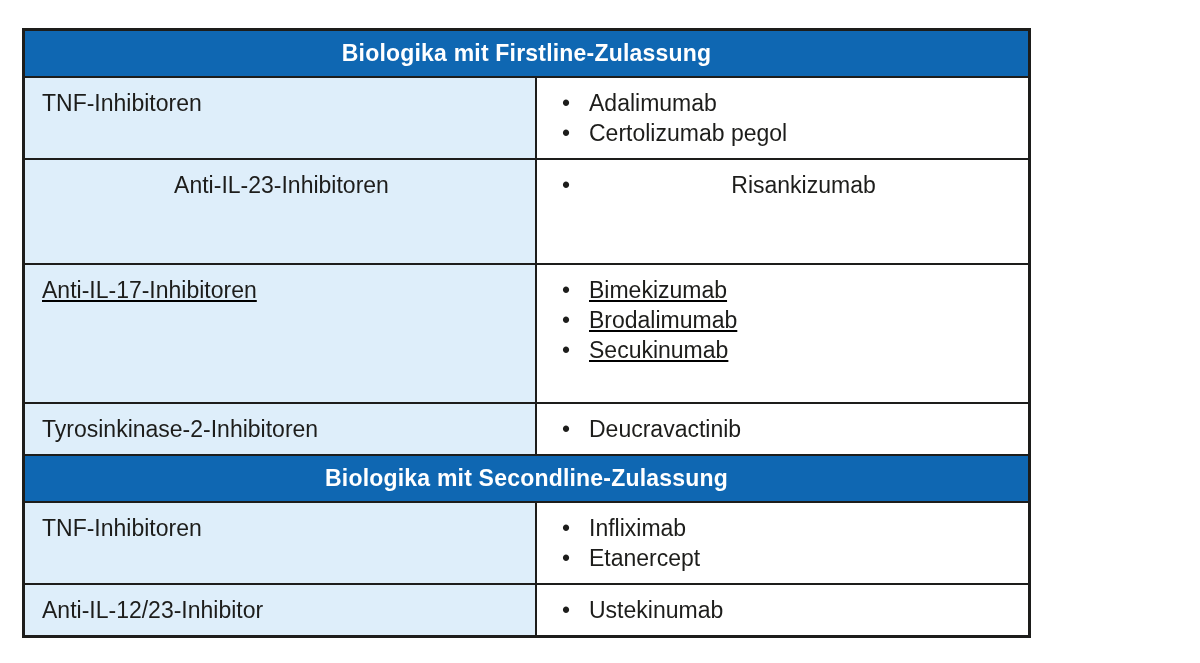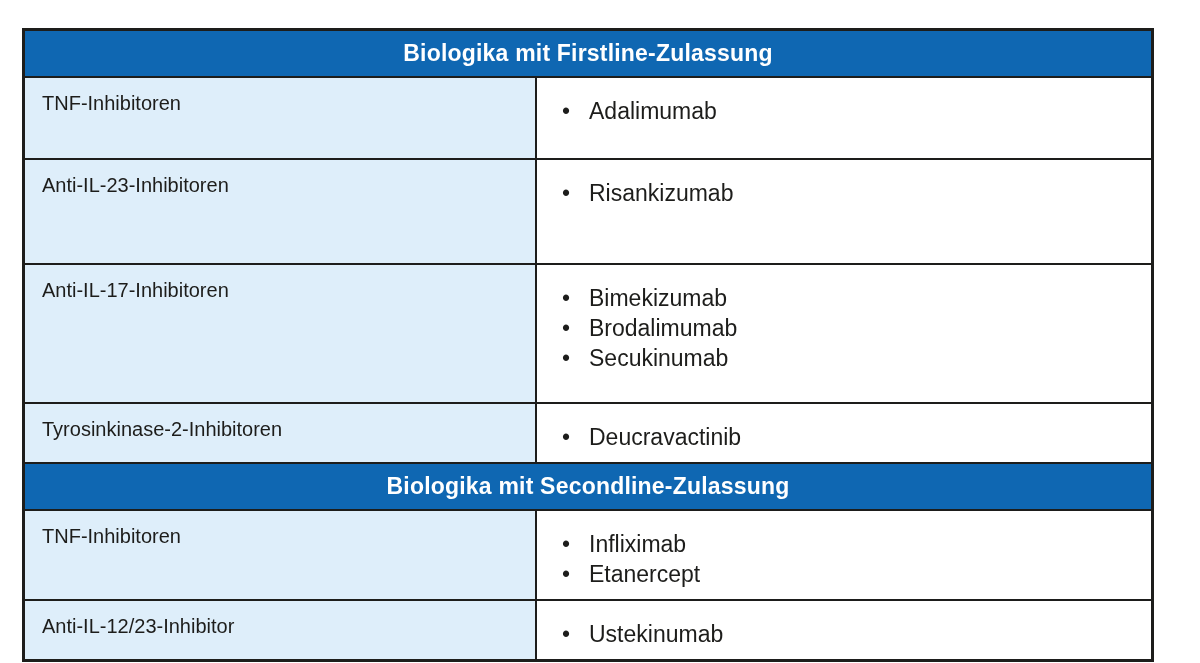--- a/index.html
+++ b/index.html
@@ -12,21 +12,21 @@
     position: relative;
     width: 1200px;
     height: 663px;
     background: #ffffff;
     overflow: hidden;
   }
   .tbl {
     position: absolute;
     left: 22px;
     top: 28px;
-    width: 1132px;
+    width: 1009px;
     box-sizing: border-box;
     border: 3px solid #1d1d1b;
     background: #ffffff;
   }
   .tbl > div + div {
     border-top: 2px solid #1d1d1b;
   }
   .section-header {
     background: #0f67b2;
     color: #ffffff;
@@ -36,37 +36,36 @@
     height: 45px;
     line-height: 45px;
     letter-spacing: 0.2px;
   }
   .row {
     display: flex;
     align-items: stretch;
   }
   .rh-1 { min-height: 46px; }
   .rh-2 { min-height: 80px; }
-  .rh-3 { min-height: 103px; }
-  .rh-4 { min-height: 137px; }
+  .rh-3 { min-height: 103px; text-align: center; }
+  .rh-4 { min-height: 137px; text-decoration: underline; }
   .cat-cell {
     width: 512px;
     box-sizing: border-box;
     background: #deeefa;
     border-right: 2px solid #1d1d1b;
     padding: 11px 14px 10px 17px;
-    font-size: 20px;
+    font-size: 23px;
     color: #1d1d1b;
     line-height: 28px;
   }
   .drugs-cell {
     flex: 1;
     background: #ffffff;
     padding: 10px 10px 10px 0;
-    margin-top: 8px;
   }
   .drug-list {
     margin: 0;
     padding: 0;
     list-style: none;
   }
   .drug-item {
     position: relative;
     font-size: 23px;
     line-height: 30px;
@@ -92,20 +91,21 @@
       <span>Biologika mit Firstline-Zulassung</span>
     </div>
 
     <div class="row rh-2">
       <div class="cat-cell">
         <span>TNF-Inhibitoren</span>
       </div>
       <div class="drugs-cell">
         <ul class="drug-list">
           <li class="drug-item">Adalimumab</li>
+          <li class="drug-item">Certolizumab pegol</li>
         </ul>
       </div>
     </div>
 
     <div class="row rh-3">
       <div class="cat-cell">
         <span>Anti-IL-23-Inhibitoren</span>
       </div>
       <div class="drugs-cell">
         <ul class="drug-list">

